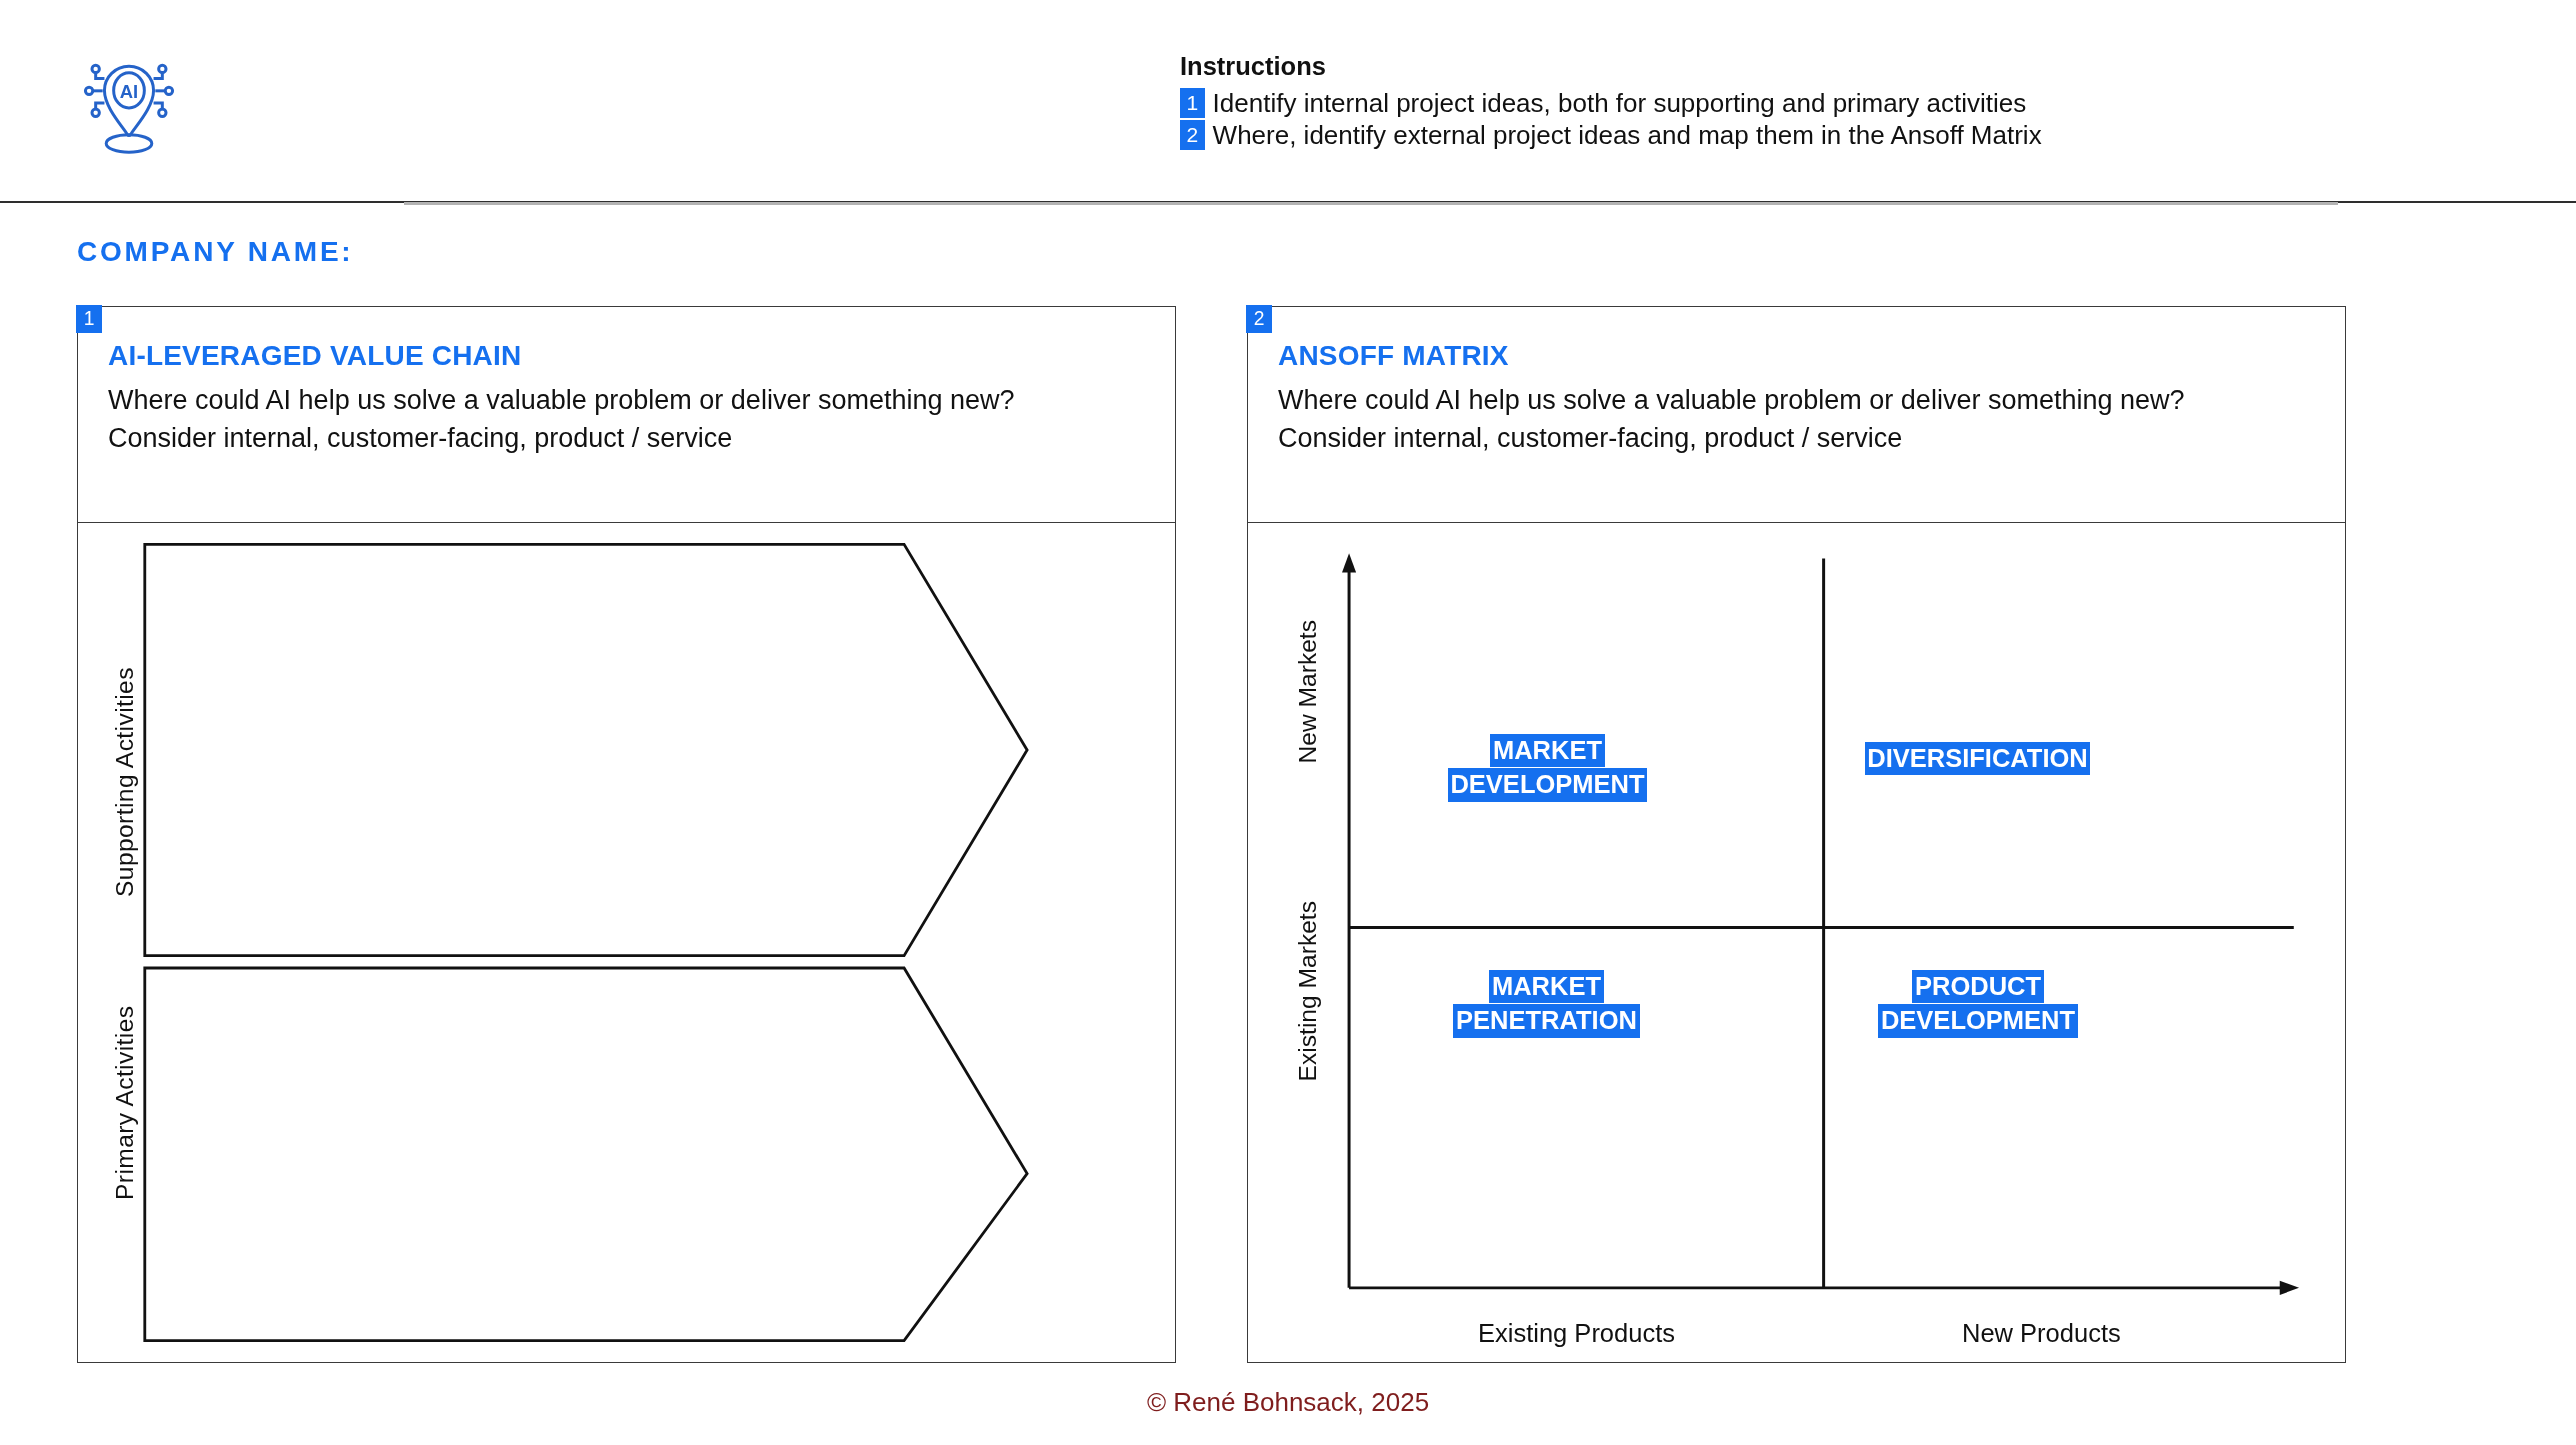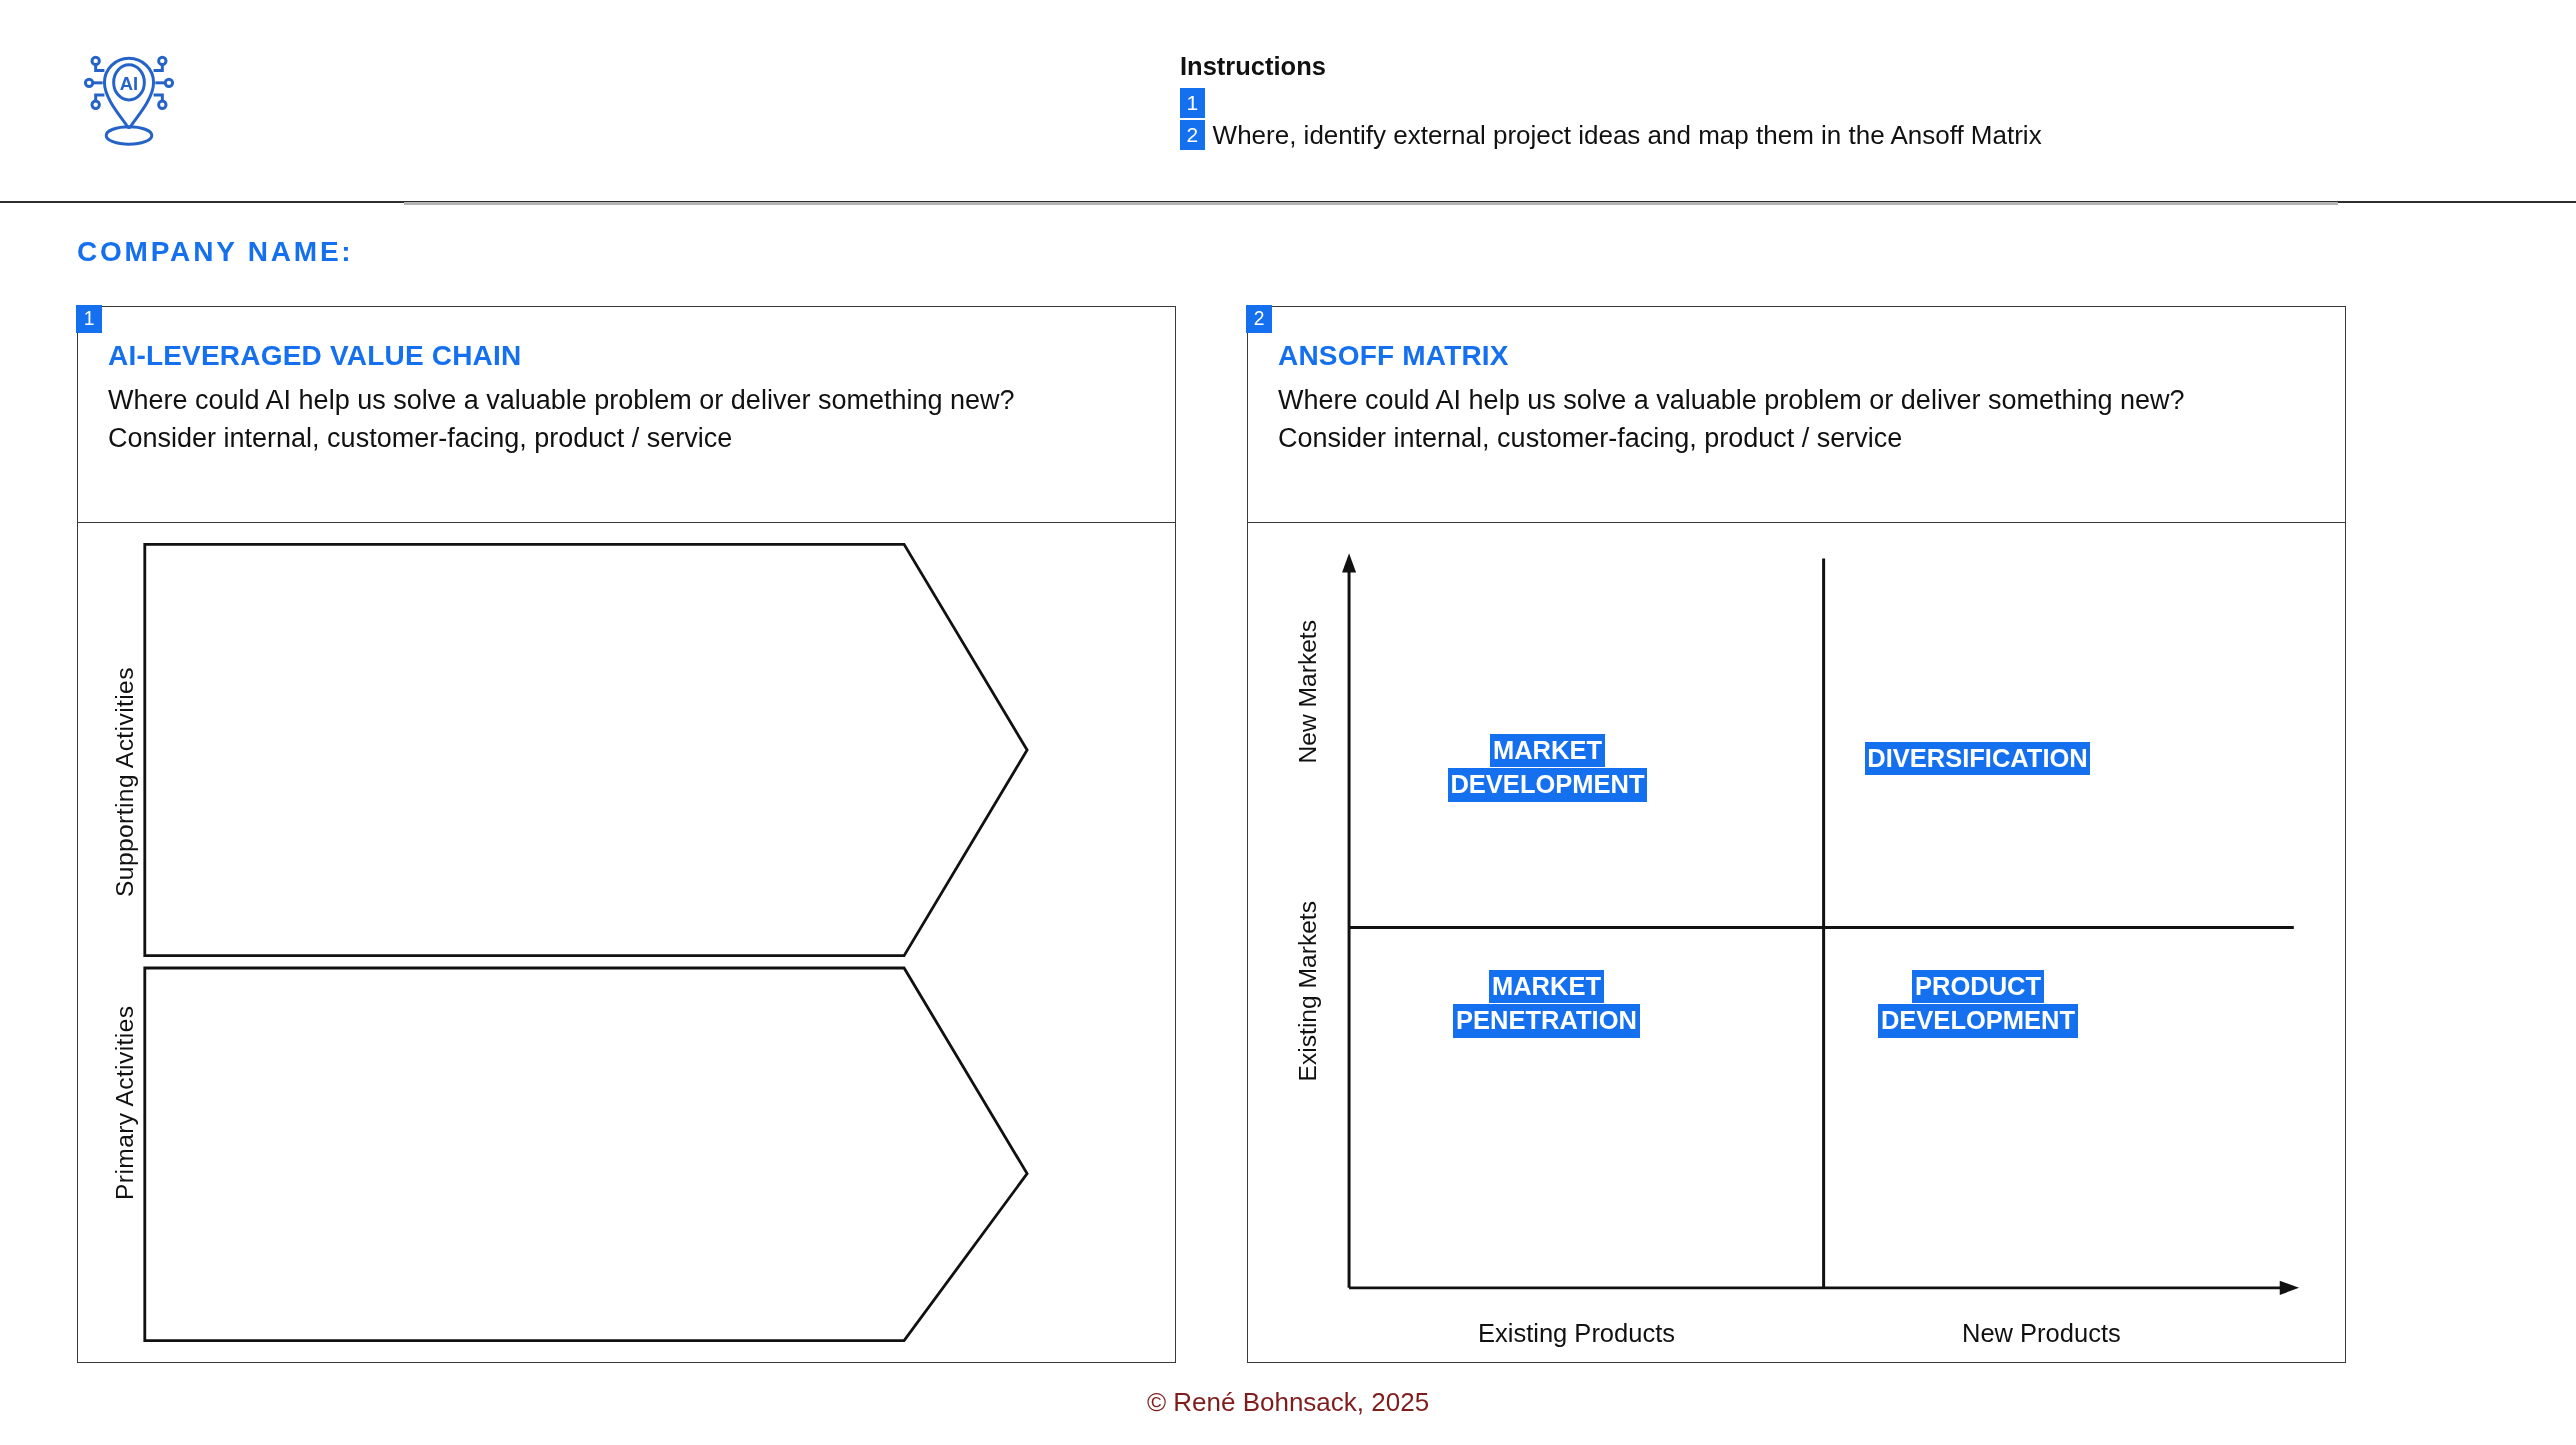--- a/index.html
+++ b/index.html
@@ -37,21 +37,21 @@
     height: 2.6px;
     background: #b3b3b3;
   }
 
   #brand-block {
     position: absolute;
     left: 77px; top: 46px;
     width: 633px;
     height: 123px;
     display: flex;
-    align-items: flex-start;
+    align-items: center;
     gap: 8px;
   }
   #logo-icon { width: 104px; height: 107px; flex: 0 0 auto; }
   #brand-text { display: flex; flex-direction: column; justify-content: center; }
   #template-eyebrow {
     font-size: 26px;
     letter-spacing: 0.3px;
     color: #1a1a1a;
     line-height: 1.15;
     white-space: nowrap;
@@ -258,20 +258,21 @@
           <circle cx="97" cy="67" r="4.2"></circle>
       </svg>
     </span>
   </div>
 
   <div id="instructions-block">
     <div id="instructions-title">Instructions</div>
 
     <div class="instruction-row">
       <span class="step-badge">1</span>
+      <span class="instruction-text">Identify internal project ideas, both for supporting and primary activities</span>
     </div>
 
     <div class="instruction-row">
       <span class="step-badge">2</span>
       <span class="instruction-text">Where, identify external project ideas and map them in the Ansoff Matrix</span>
     </div>
   </div>
 
   <div id="header-divider"></div>
   <div id="header-divider-grey"></div>

